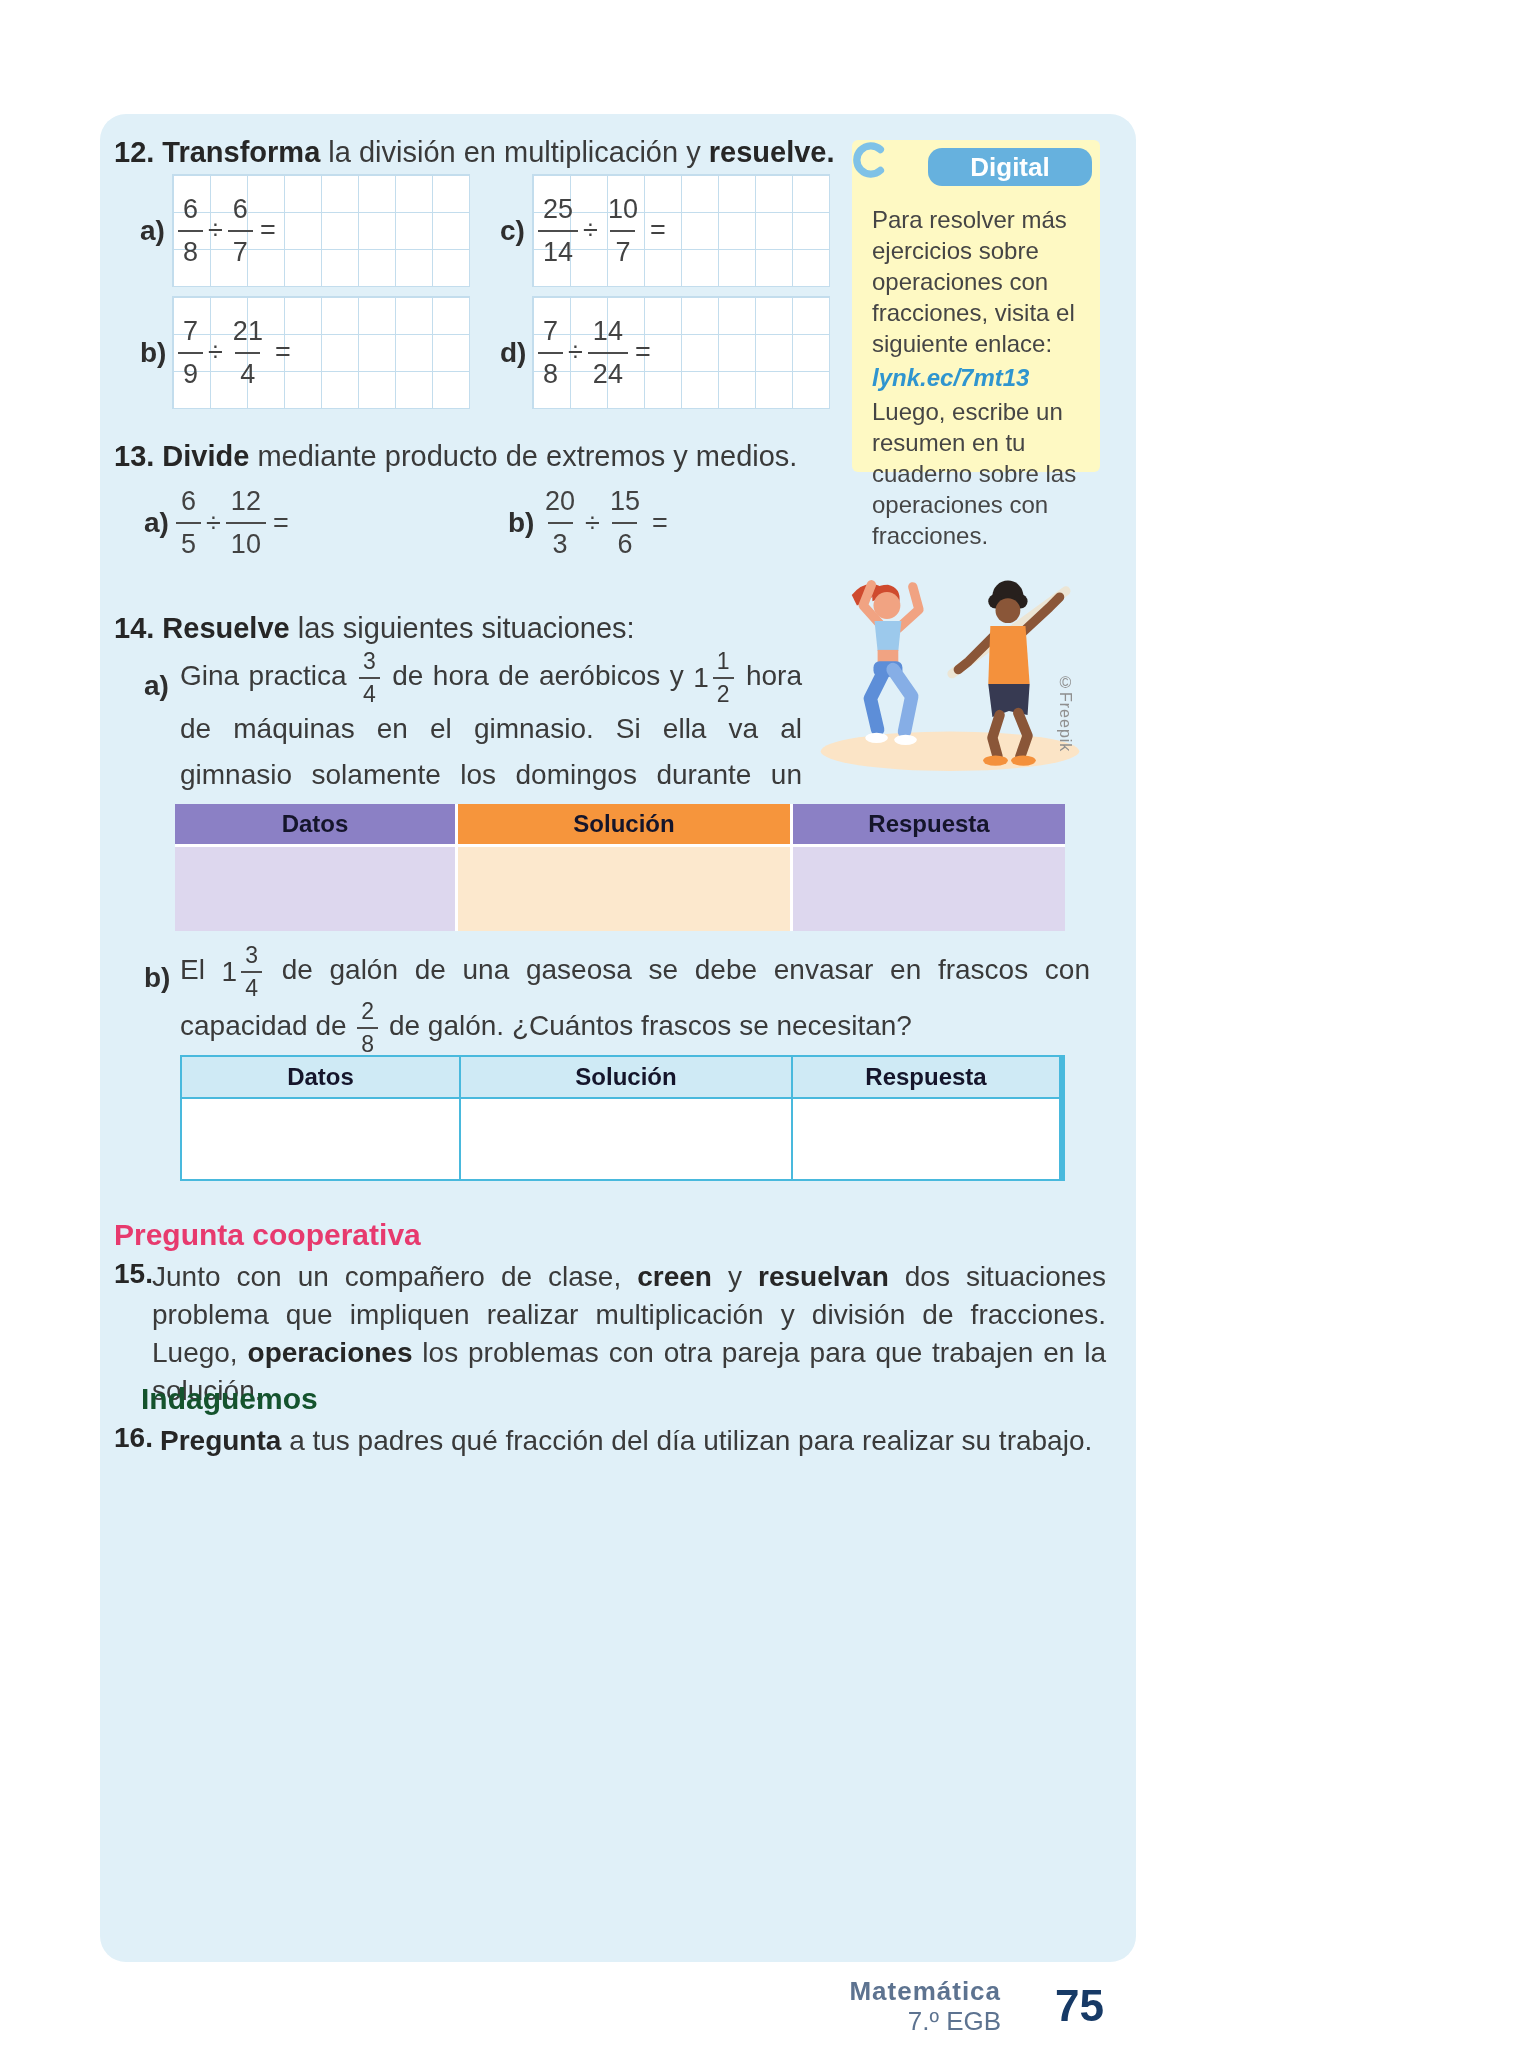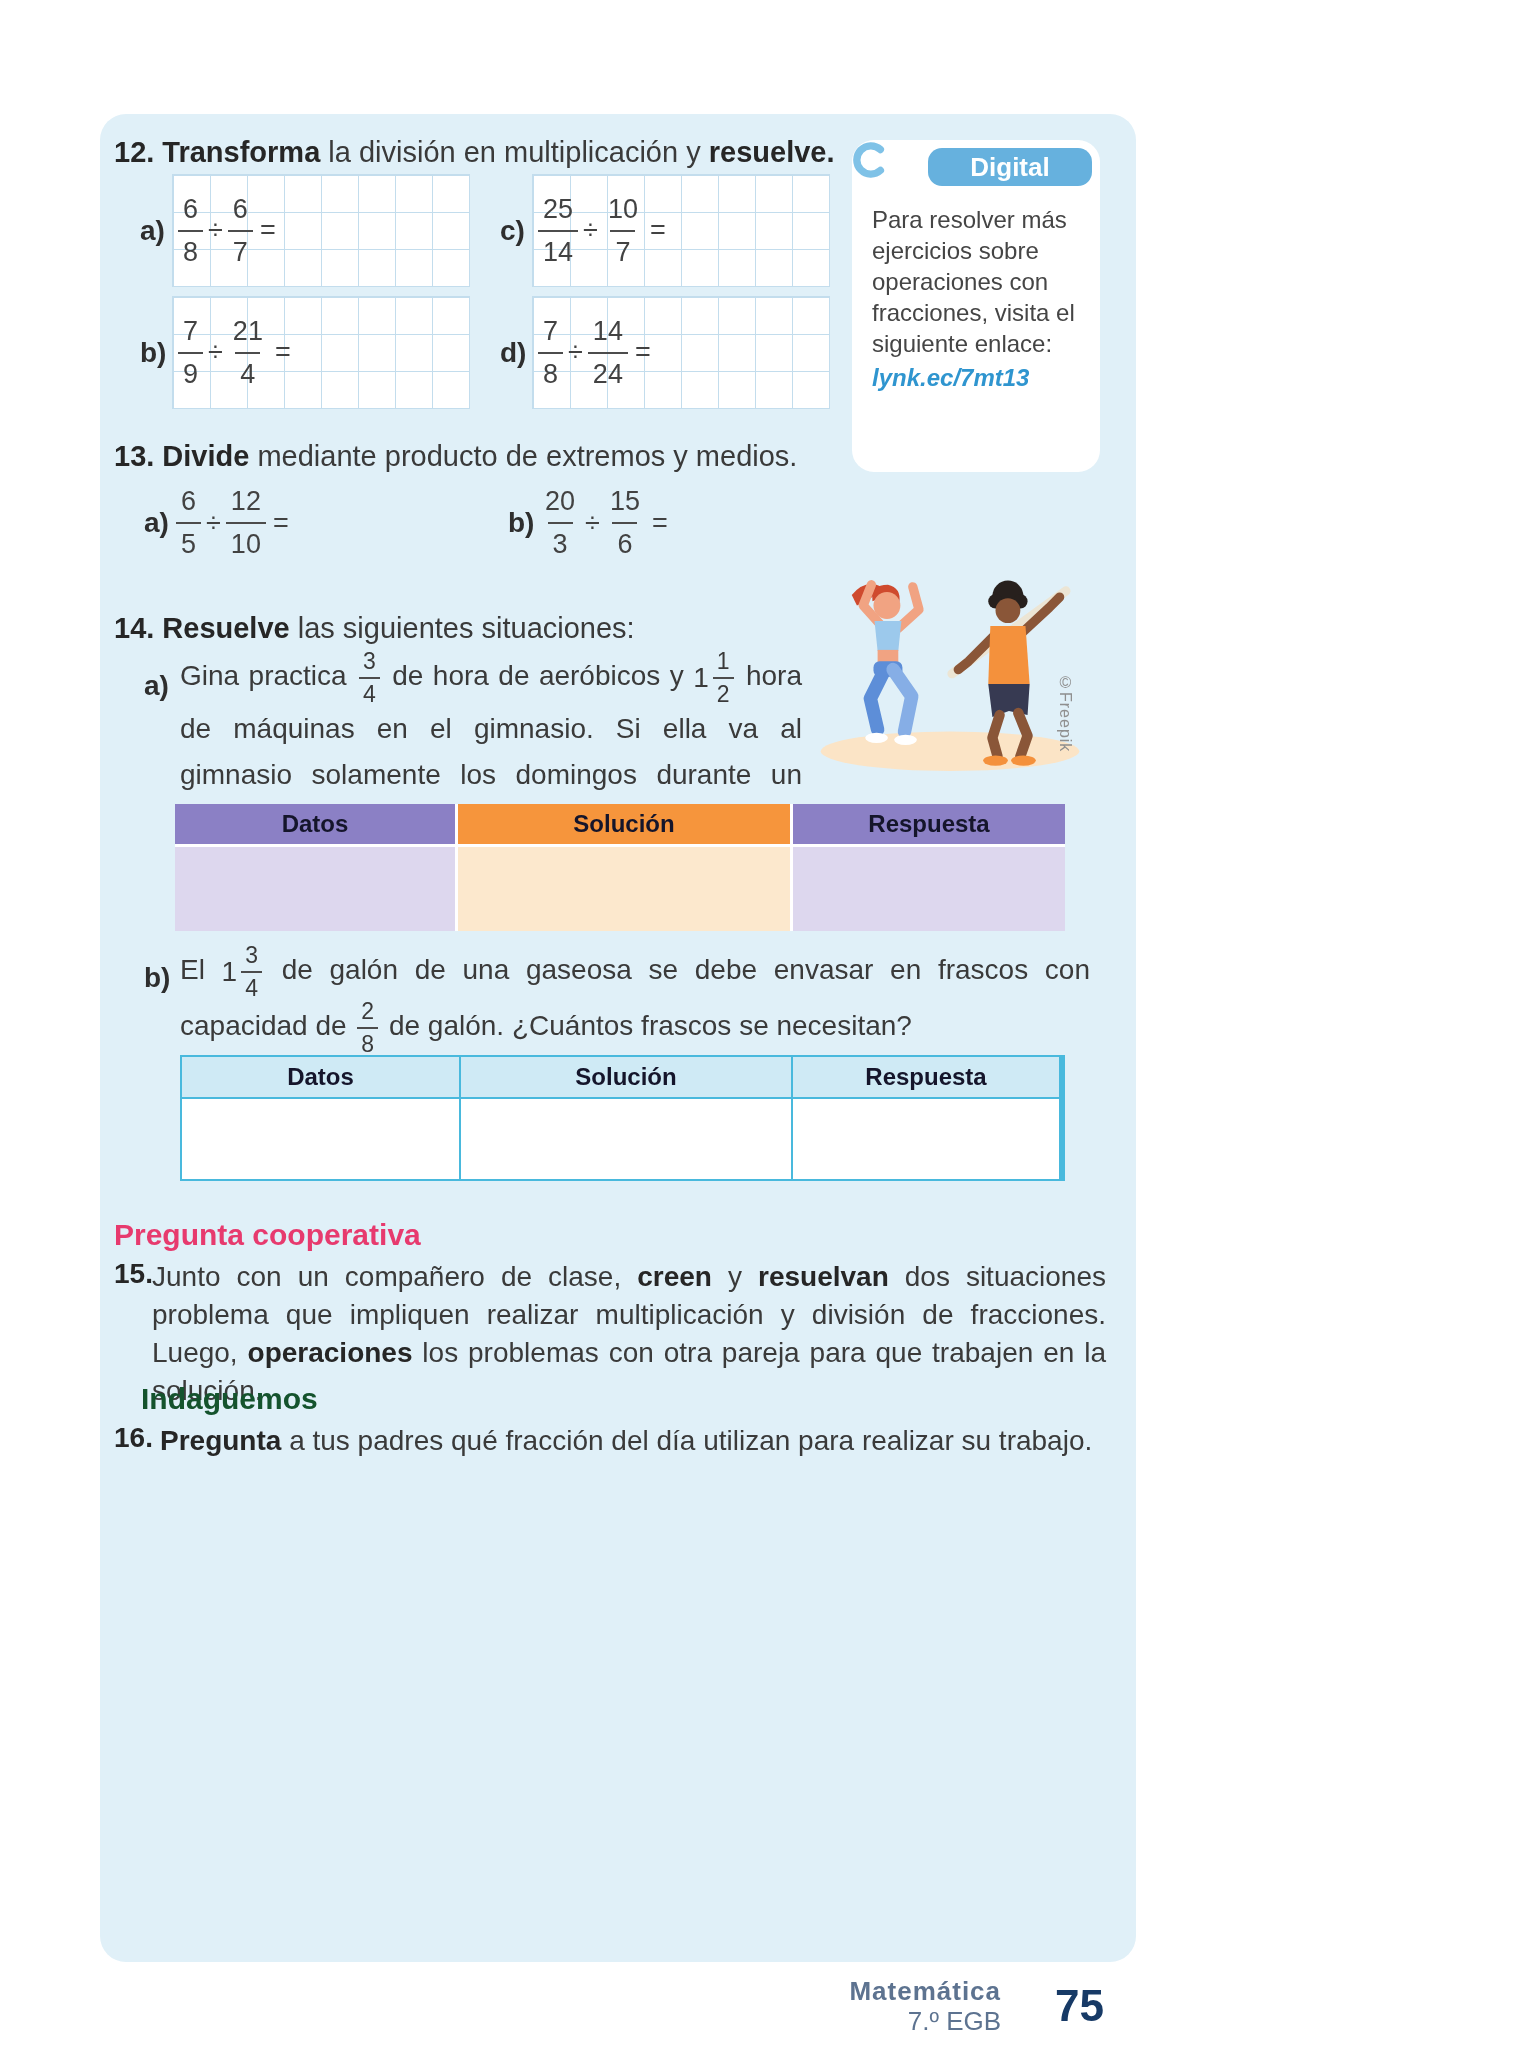--- a/index.html
+++ b/index.html
@@ -31,21 +31,21 @@
   .fsm{font-size:23px;margin:0 3px;}
   .fsm .num{padding:0 4px 4px;}
   .fsm .den{border-top:2px solid #4c4c4c;padding:4px 4px 0;}
   .op{font-size:27px;margin:0 5px;}
   .eq{margin-left:7px;}
   .mixed{display:inline-flex;align-items:center;vertical-align:middle;}
   .mixed .whole{font-size:28px;margin-right:1px;}
 
   
   .dcard{position:absolute;left:752px;top:26px;width:248px;height:332px;
-         background:#ffffff;border-radius:22px;text-decoration:underline;}
+         background:#fef9c3;border-radius:6px;text-decoration:underline;}
   .clogo{position:absolute;left:-4px;top:-2px;width:46px;height:46px;}
   .dpill{position:absolute;right:8px;top:8px;width:164px;height:38px;background:#66b1de;
          border-radius:14px;color:#ffffff;font-weight:bold;font-size:26px;
          display:flex;align-items:center;justify-content:center;}
   .dtext{position:absolute;left:20px;top:64px;width:210px;font-size:24px;line-height:31px;color:#454545;}
   .dlink{display:block;color:#2f95cf;font-style:italic;font-weight:bold;margin:3px 0;cursor:pointer;}
 
   
   .para{position:absolute;font-size:28px;line-height:46px;text-align:justify;color:#3a3a3a;}
 
@@ -170,20 +170,21 @@
     </div>
 
     <div class="dcard">
       <svg class="clogo" viewBox="0 0 44 44">
         <path d="M31 11 A13.5 13.5 0 1 0 31 31" fill="none" stroke="#7fc2e7" stroke-width="7" stroke-linecap="round"></path>
       </svg>
       <div class="dpill">Digital</div>
       <div class="dtext">
         <span>Para resolver más ejercicios sobre operaciones con fracciones, visita el siguiente enlace:</span>
         <span class="dlink">lynk.ec/7mt13</span>
+        <span>Luego, escribe un resumen en tu cuaderno sobre las operaciones con fracciones.</span>
       </div>
     </div>
 
     <div class="abs h" style="left:14px;top:326px;">
       <span class="b exnum">13.</span><span class="b">Divide</span><span> mediante producto de extremos y medios.</span>
     </div>
 
     <div class="gi" style="left:44px;top:374px;">
       <span class="itemlabel">a)</span>
       <div class="expr flg">

